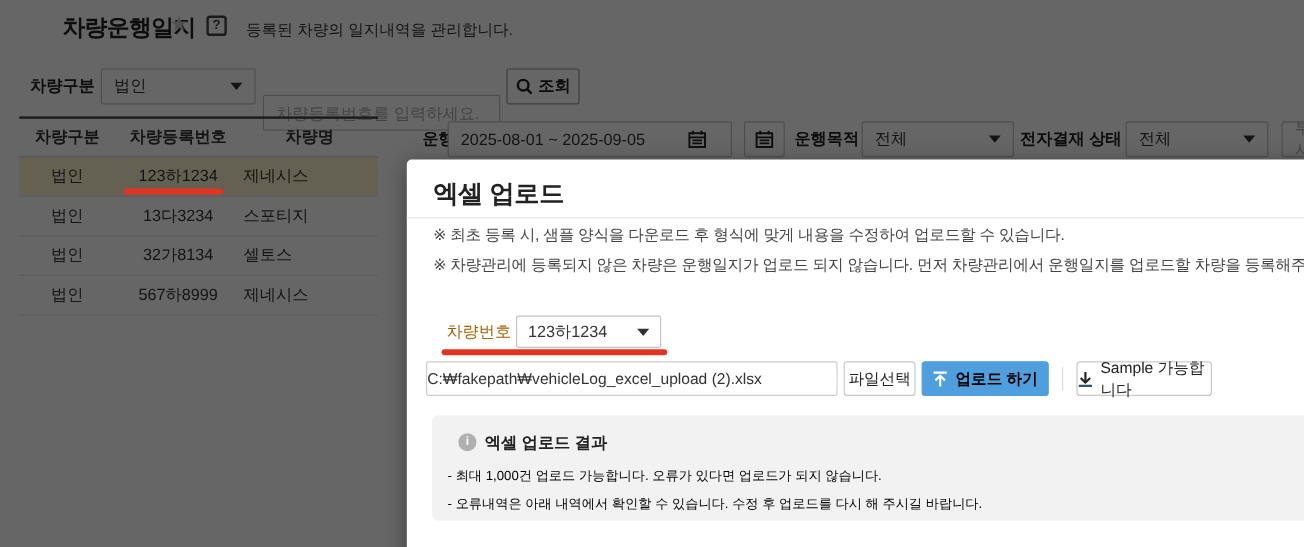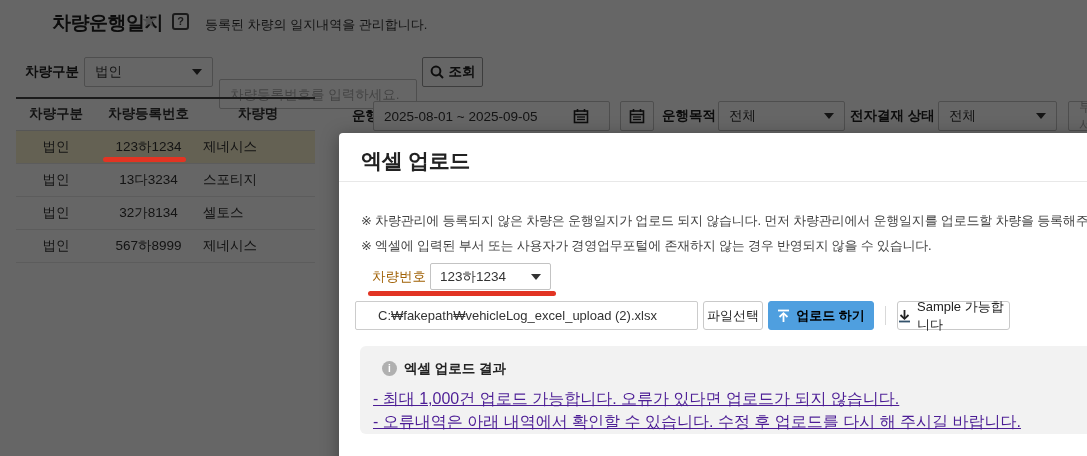--- a/index.html
+++ b/index.html
@@ -44,31 +44,31 @@
   
   .modal { position:absolute; left:339px; top:133px; width:770px; height:340px; background:#fff; z-index:20;
            border-radius:4px; box-shadow:0 3px 18px rgba(0,0,0,0.35); }
   .m-title { position:absolute; left:22px; top:14px; font-size:21px; font-weight:bold; color:#222; letter-spacing:-0.3px; }
   .m-div { position:absolute; left:0; top:48px; width:100%; height:1px; background:#e8e8e8; }
   .m-note { position:absolute; left:22px; font-size:13px; color:#444; letter-spacing:-0.2px; white-space:nowrap; }
   .m-lbl { position:absolute; left:33px; top:130px; font-size:13.5px; font-weight:normal; color:#a16207; line-height:27px; }
   .m-select { position:absolute; left:91px; top:130px; width:121px; height:27px; border:1px solid #c3c3c3; border-radius:2px;
               display:flex; align-items:center; justify-content:space-between; padding:0 9px; font-size:13.5px; cursor:pointer; }
   .m-file { position:absolute; left:16px; top:168px; width:343px; height:29px; border:1px solid #ccc; border-radius:2px;
-            display:flex; align-items:center; padding:0 22px; }
+            display:flex; align-items:center; padding:0 0; }
   .m-file input { border:none; outline:none; width:100%; font-size:13px; color:#333; font-family:inherit; }
   .m-btn { position:absolute; top:168px; height:29px; border:1px solid #c9c9c9; border-radius:3px; background:#fff;
            display:flex; align-items:center; justify-content:center; gap:6px; font-size:13px; color:#222; cursor:pointer; }
   .m-btn.blue { background:#4f9fdf; border-color:#4f9fdf; color:#000000; font-weight:bold; }
   .m-vdiv { position:absolute; left:546px; top:173px; width:1px; height:19px; background:#d9d9d9; }
   .result { position:absolute; left:21px; top:213px; width:740px; height:88px; background:#f2f2f2; border-radius:6px; }
   .result .info-i { position:absolute; left:22px; top:15px; width:15px; height:15px; border-radius:50%; background:#b0b0b0;
                     color:#fff; font-size:10px; font-weight:bold; text-align:center; line-height:15px; }
   .result h4 { position:absolute; left:44px; top:14px; font-size:13.5px; font-weight:bold; color:#222; }
-  .result .rl { position:absolute; left:13px; font-size:16px; color:#4c1d95; white-space:nowrap;text-decoration:underline; }
+  .result .rl { position:absolute; left:13px; font-size:11px; color:#000000; white-space:nowrap; }
 
   
   .redline { position:absolute; height:5px; background:#e23423; border-radius:3px; z-index:30; }
   svg { display:block; }
 </style>
 </head>
 <body>
 
 <div class="page">
 
@@ -171,22 +171,22 @@
       <span class="ghost-txt">부서</span>
     </div>
   </div>
 
   <div class="overlay"></div>
 
   <div class="modal">
     <div class="m-title">엑셀 업로드</div>
     <div class="m-div"></div>
 
+    <div class="m-note" style="top:54px;">※ 최초 등록 시, 샘플 양식을 다운로드 후 형식에 맞게 내용을 수정하여 업로드할 수 있습니다.</div>
     <div class="m-note" style="top:79px;">※ 차량관리에 등록되지 않은 차량은 운행일지가 업로드 되지 않습니다. 먼저 차량관리에서 운행일지를 업로드할 차량을 등록해주세요.</div>
-    <div class="m-note" style="top:104px;">※ 엑셀에 입력된 부서 또는 사용자가 경영업무포털에 존재하지 않는 경우 반영되지 않을 수 있습니다.</div>
 
     <div class="m-lbl">차량번호</div>
     <div class="m-select">
       <span>123하1234</span>
       <span class="caret"></span>
     </div>
 
     <div class="m-file">
       <input readonly="" value="C:₩fakepath₩vehicleLog_excel_upload (2).xlsx" style="">
     </div>

